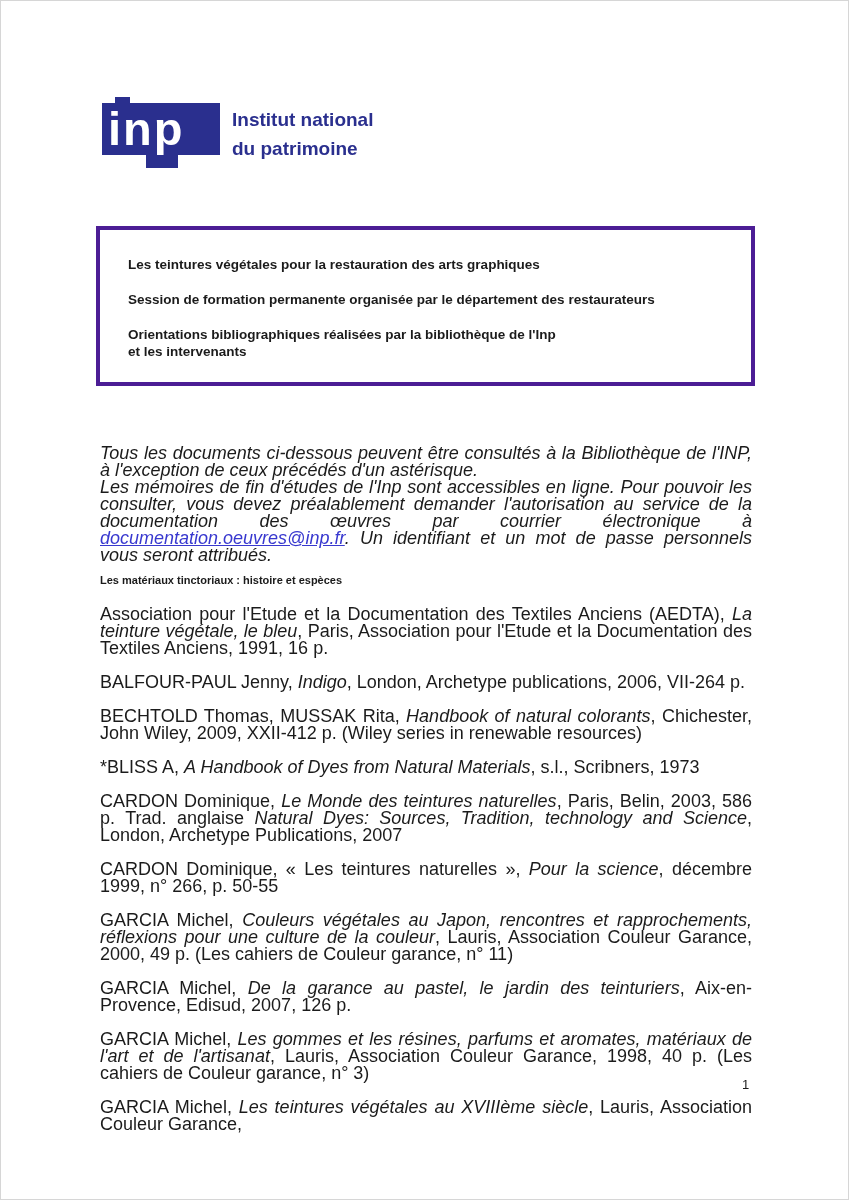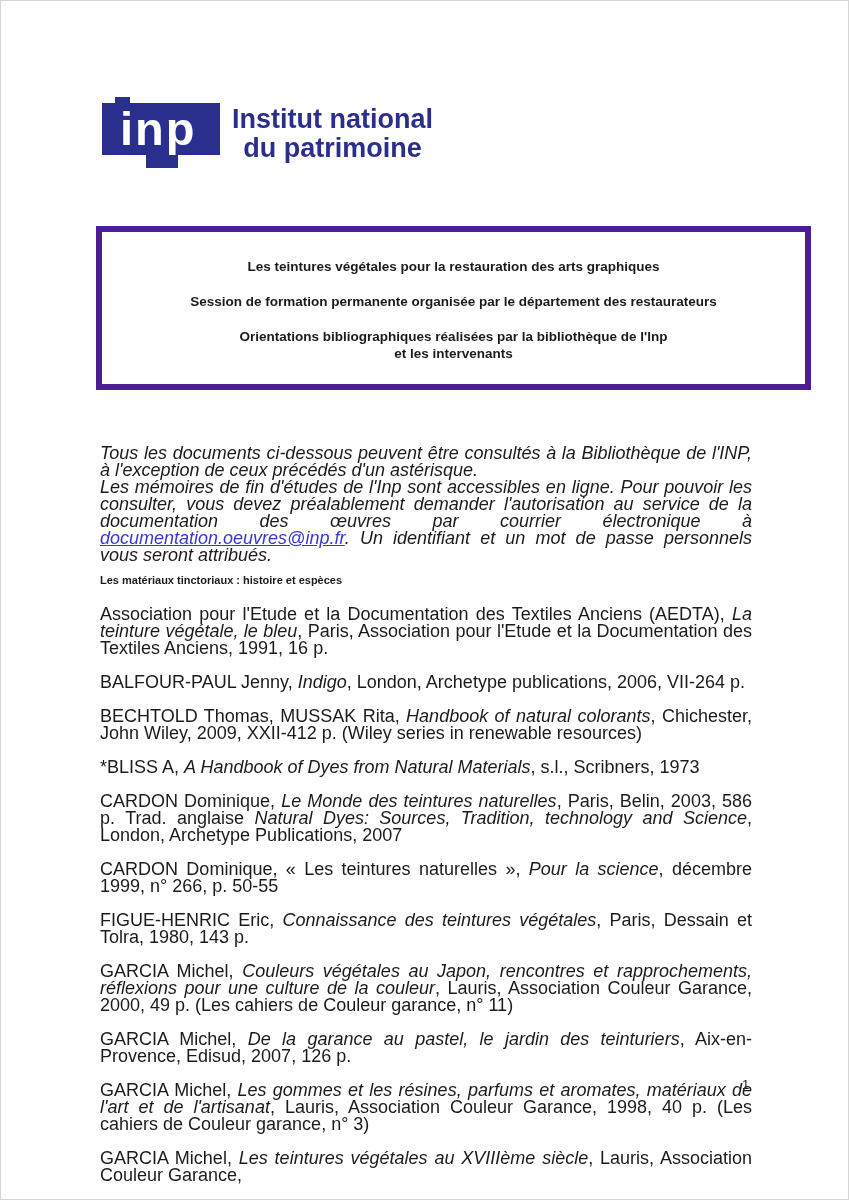--- a/index.html
+++ b/index.html
@@ -8,32 +8,32 @@
     font-family:"Liberation Sans", sans-serif; color:#1b1b1b;
     border:1px solid #d6d6d6; box-sizing:border-box; overflow:hidden;
   }
   
   .logo-row { position:absolute; left:101px; top:96px; display:flex; }
   .logo-mark { position:relative; width:118px; height:73px; flex:0 0 auto; }
   .logo-tab-top { position:absolute; left:13px; top:0; width:15px; height:8px; background:var(--brand); }
   .logo-rect { position:absolute; left:0; top:6px; width:118px; height:52px; background:var(--brand); overflow:hidden; }
   .logo-text {
     display:block; color:#ffffff; font-weight:bold; font-size:47px; line-height:50px;
-    padding-left:18px; letter-spacing:2px; margin-top:1px;
+    padding-left:6px; letter-spacing:2px; margin-top:1px;
   }
   .logo-tab-bottom { position:absolute; left:44px; top:58px; width:32px; height:13px; background:var(--brand); }
   .logo-wordmark {
     margin-left:12px; padding-top:8px; color:var(--brand);
-    font-weight:bold; font-size:27px; line-height:29px; white-space:nowrap;text-align:center;
+    font-weight:bold; font-size:19px; line-height:29px; white-space:nowrap;
   }
   
   .header-box {
-    position:absolute; left:95px; top:225px; width:715px; box-sizing:border-box;
-    border:6px solid #4c1d95; background:#ffffff;
-    text-align:center; font-weight:bold; font-size:13.5px; line-height:17px;
+    position:absolute; left:95px; top:225px; width:659px; box-sizing:border-box;
+    border:4px solid #4c1d95; background:#ffffff;
+    font-weight:bold; font-size:13.5px; line-height:17px;
     padding:26px 28px 22px 28px;
   }
   .header-box p { margin:0 0 18px 0; }
   .header-box p.last { margin-bottom:0; }
   .header-box .block { display:block; }
   
   .intro {
     position:absolute; left:99px; top:444px; width:652px;
     font-style:italic; font-size:18px; line-height:17px; text-align:justify;
   }
@@ -89,21 +89,20 @@
 
   <h2 class="section-title">Les matériaux tinctoriaux : histoire et espèces</h2>
 
   <div class="bib">
     <p class="bib-entry"><span class="seg-n">Association pour l'Etude et la Documentation des Textiles Anciens (AEDTA), </span><span class="seg-i">La teinture végétale, le bleu</span><span class="seg-n">, Paris, Association pour l'Etude et la Documentation des Textiles Anciens, 1991, 16 p.</span></p>
       <p class="bib-entry"><span class="seg-n">BALFOUR-PAUL Jenny, </span><span class="seg-i">Indigo</span><span class="seg-n">, London, Archetype publications, 2006, VII-264 p.</span></p>
       <p class="bib-entry"><span class="seg-n">BECHTOLD Thomas, MUSSAK Rita, </span><span class="seg-i">Handbook of natural colorants</span><span class="seg-n">, Chichester, John Wiley, 2009, XXII-412 p. (Wiley series in renewable resources)</span></p>
       <p class="bib-entry"><span class="seg-n">*BLISS A, </span><span class="seg-i">A Handbook of Dyes from Natural Materials</span><span class="seg-n">, s.l., Scribners, 1973</span></p>
       <p class="bib-entry"><span class="seg-n">CARDON Dominique, </span><span class="seg-i">Le Monde des teintures naturelles</span><span class="seg-n">, Paris, Belin, 2003, 586 p. Trad. anglaise </span><span class="seg-i">Natural Dyes: Sources, Tradition, technology and Science</span><span class="seg-n">, London, Archetype Publications, 2007</span></p>
       <p class="bib-entry"><span class="seg-n">CARDON Dominique, « Les teintures naturelles », </span><span class="seg-i">Pour la science</span><span class="seg-n">, décembre 1999, n° 266, p. 50-55</span></p>
-      <p class="bib-entry"><span class="seg-n">FIGUE-HENRIC Eric, </span><span class="seg-i">Connaissance des teintures végétales</span><span class="seg-n">, Paris, Dessain et Tolra, 1980, 143 p.</span></p>
       <p class="bib-entry"><span class="seg-n">GARCIA Michel, </span><span class="seg-i">Couleurs végétales au Japon, rencontres et rapprochements, réflexions pour une culture de la couleur</span><span class="seg-n">, Lauris, Association Couleur Garance, 2000, 49 p. (Les cahiers de Couleur garance, n° 11)</span></p>
       <p class="bib-entry"><span class="seg-n">GARCIA Michel, </span><span class="seg-i">De la garance au pastel, le jardin des teinturiers</span><span class="seg-n">, Aix-en-Provence, Edisud, 2007, 126 p.</span></p>
       <p class="bib-entry"><span class="seg-n">GARCIA Michel, </span><span class="seg-i">Les gommes et les résines, parfums et aromates, matériaux de l'art et de l'artisanat</span><span class="seg-n">, Lauris, Association Couleur Garance, 1998, 40 p. (Les cahiers de Couleur garance, n° 3)</span></p>
       <p class="bib-entry"><span class="seg-n">GARCIA Michel, </span><span class="seg-i">Les teintures végétales au XVIIIème siècle</span><span class="seg-n">, Lauris, Association Couleur Garance,</span></p>
   </div>
 
   <div class="page-number">1</div>
 
 </div>
 

